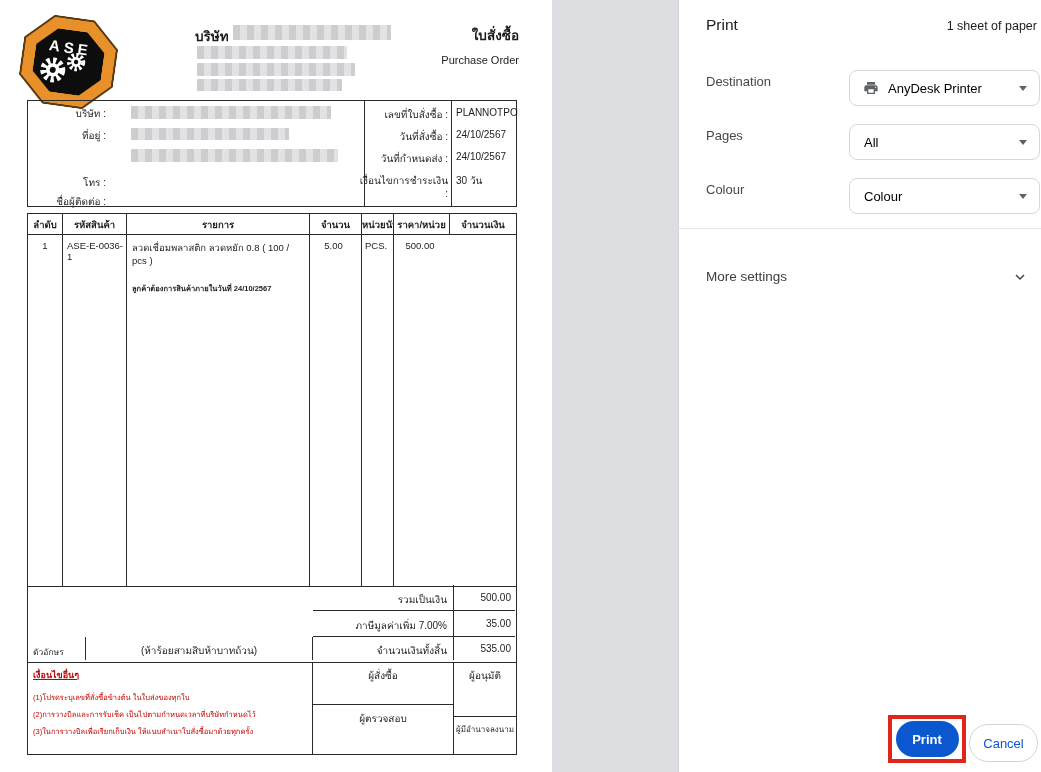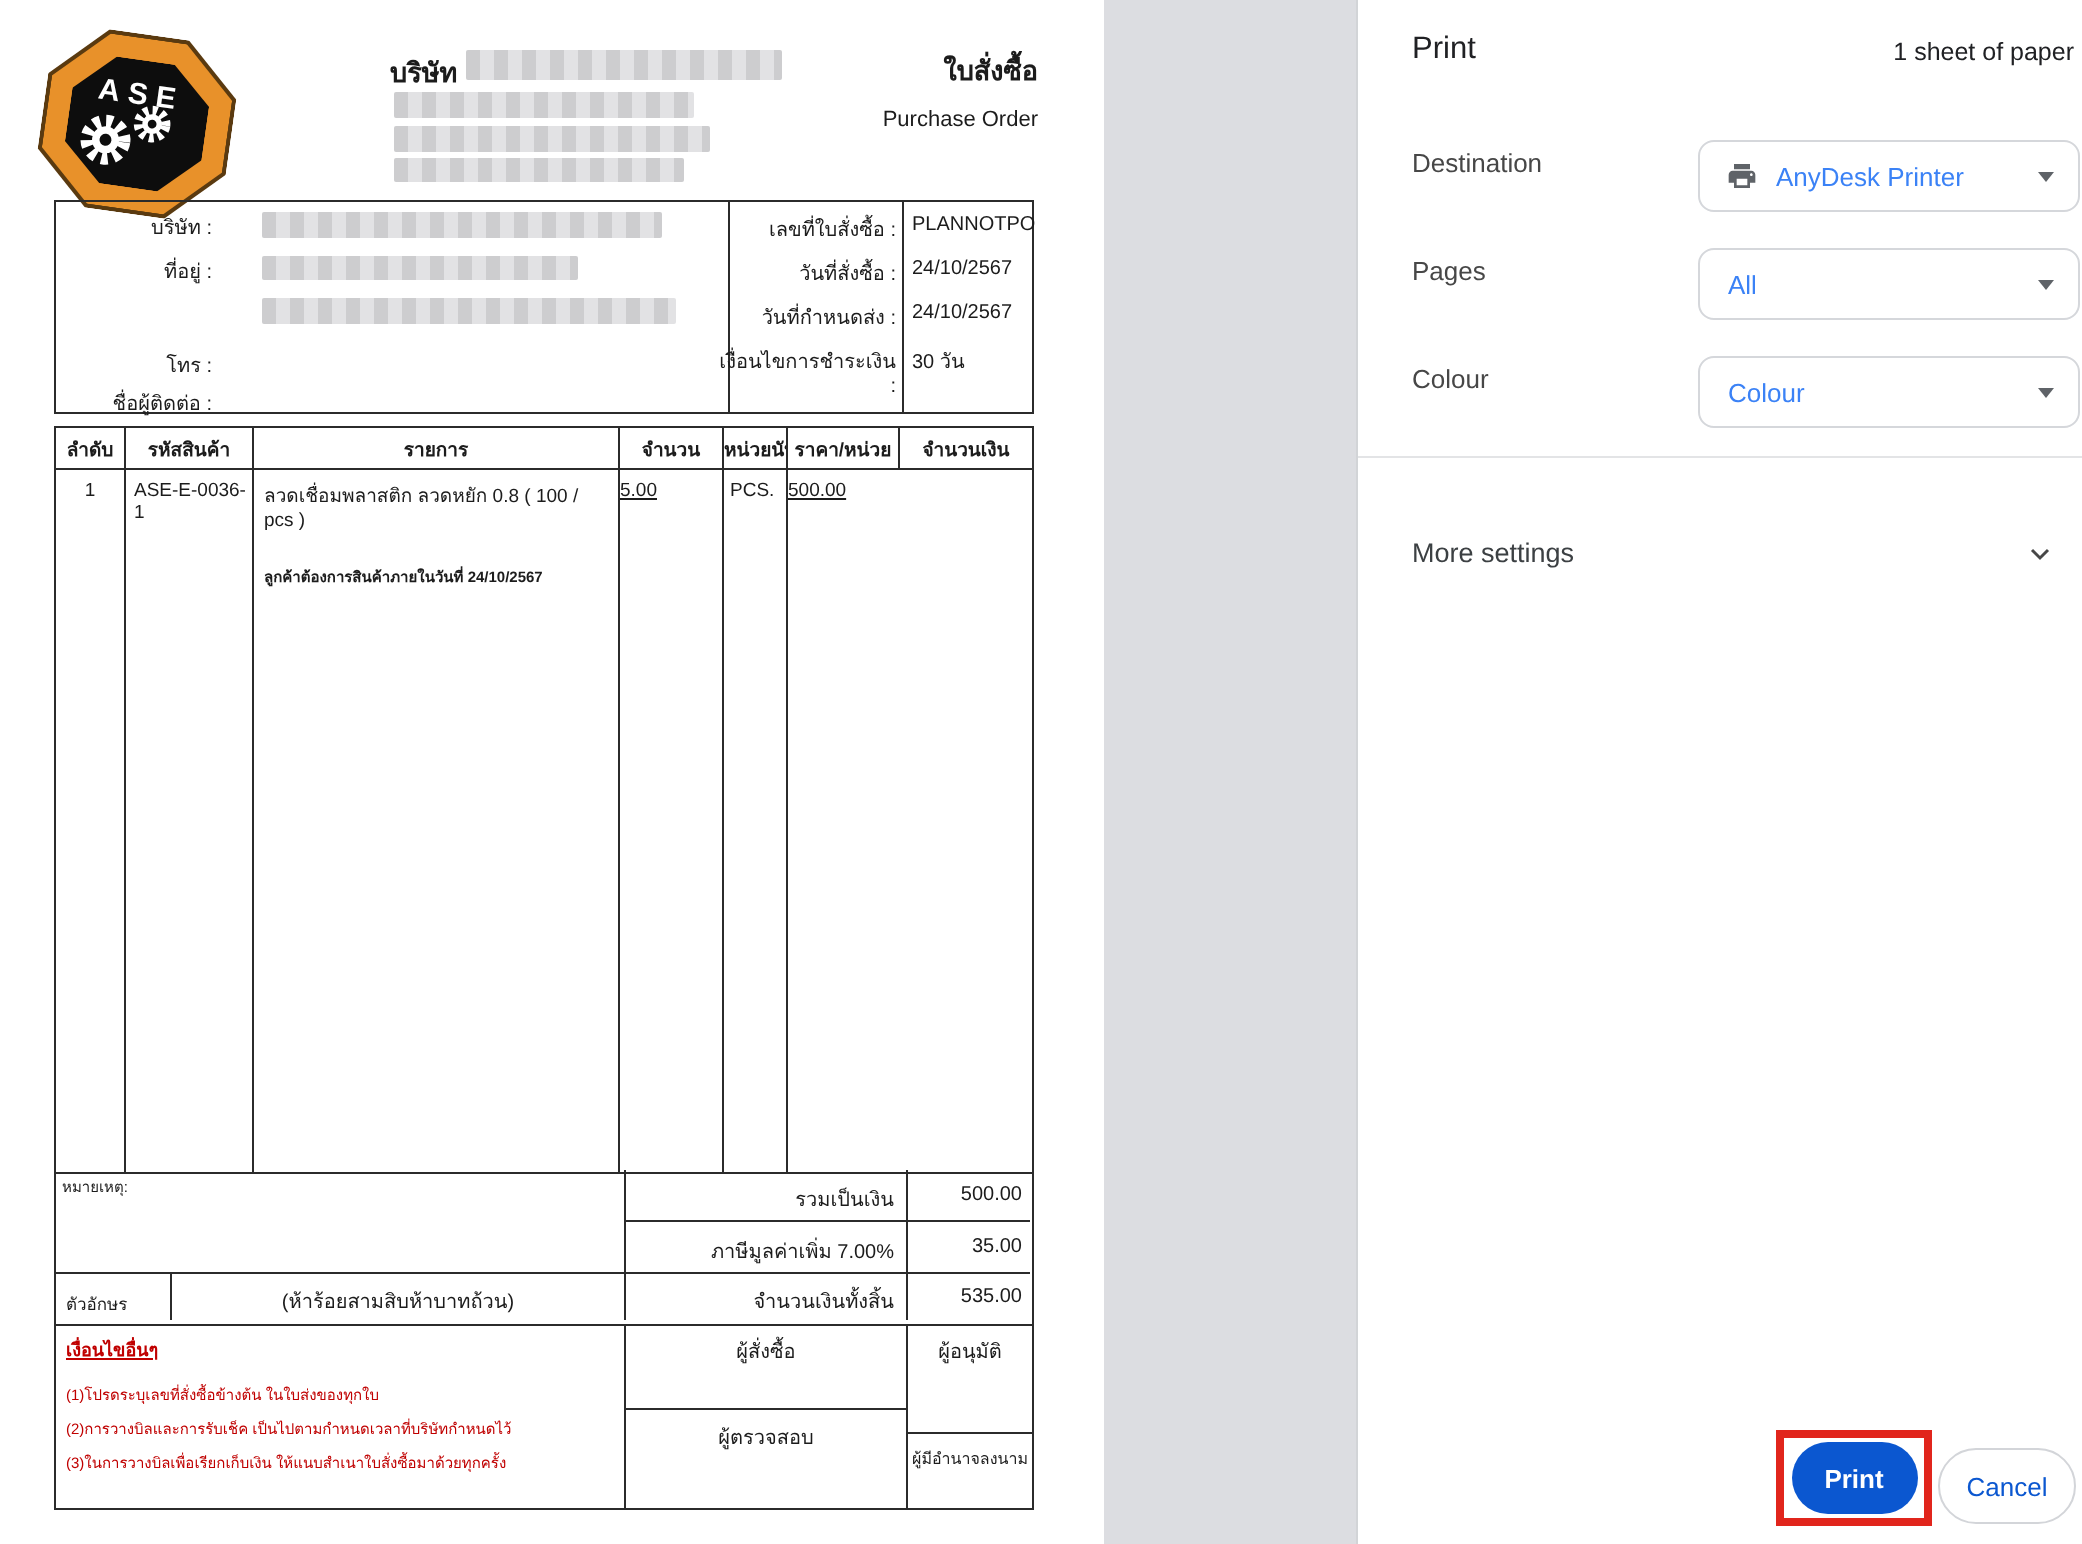--- a/index.html
+++ b/index.html
@@ -29,29 +29,29 @@
   .th-s{font-size:10px;}
   .th-xs{font-size:7.5px;}
   
   .t-head{display:grid;grid-template-columns:35px 64px 183px 52px 32px 56px 1fr;border-bottom:1px solid #2b2b2b;}
   .t-head > div{border-right:1px solid #2b2b2b;text-align:center;font-size:9.5px;font-weight:bold;
     padding:3px 0 2px 0;overflow:hidden;white-space:nowrap;}
   .t-head > div:last-child{border-right:none;}
   .t-body{display:grid;grid-template-columns:35px 64px 183px 52px 32px 56px 1fr;height:351px;}
   .t-body > div{border-right:1px solid #2b2b2b;font-size:9.5px;padding-top:5px;box-sizing:border-box;}
   .t-body > div:last-child{border-right:none;}
-  .num{text-align:left;padding-right:4px;text-decoration:underline;}
+  .num{text-align:center;padding-right:4px;}
   .red{color:#c00000;}
   
   #panel{position:absolute;left:678px;top:0;width:363px;height:772px;background:#ffffff;
     border-left:1px solid #d2d4d7;box-sizing:border-box;color:#202124;}
   .panel-label{font-size:13px;color:#474747;}
   .dropdown{position:absolute;width:191px;height:36px;border:1px solid #d5d7db;border-radius:8px;
     background:#fff;display:flex;align-items:center;box-sizing:border-box;cursor:pointer;}
-  .dropdown .dd-text{font-size:13px;color:#3b82f6;margin-left:14px;flex:1;}
+  .dropdown .dd-text{font-size:13px;color:#000000;margin-left:14px;flex:1;}
   .caret{width:0;height:0;border-left:4.5px solid transparent;border-right:4.5px solid transparent;
     border-top:5px solid #5f6368;margin-right:12px;}
   .divider{position:absolute;left:0;width:363px;height:1px;background:#e3e4e6;}
   .pill{border-radius:19px;display:flex;align-items:center;justify-content:center;
     font-size:13px;font-weight:bold;box-sizing:border-box;cursor:pointer;}
   #annotation{position:absolute;left:888px;top:715px;width:78px;height:48px;
     border:4px solid #e1251c;box-sizing:border-box;display:flex;align-items:center;justify-content:center;}
 </style>
 </head>
 <body>
@@ -127,23 +127,20 @@
         <div>ลวดเชื่อมพลาสติก ลวดหยัก 0.8 ( 100 / pcs )</div>
         <div class="th-xs" style="font-weight:bold;margin-top:16px;">ลูกค้าต้องการสินค้าภายในวันที่ 24/10/2567</div>
       </div>
       <div class="num">5.00</div>
       <div style="padding-left:3px;">PCS.</div>
       <div class="num">500.00</div>
     </div>
   </div>
 
   <div class="abs" style="left:27px;top:585px;width:490px;height:78px;border:1.5px solid #2b2b2b;border-top:none;box-sizing:border-box;">
-    <div class="cell" style="left:0;top:0;width:285px;height:52px;border-right:1px solid #2b2b2b;border-bottom:1px solid #2b2b2b;">
-      <div class="th-xs" style="position:absolute;left:3px;top:2px;">หมายเหตุ:</div>
-    </div>
     <div class="cell th-s" style="left:285px;top:0;width:140px;height:26px;border-bottom:1px solid #2b2b2b;text-align:right;padding:7px 6px 0 0;">รวมเป็นเงิน</div>
     <div class="cell th-s" style="left:425px;top:0;width:62px;height:26px;border-left:1px solid #2b2b2b;border-bottom:1px solid #2b2b2b;text-align:right;padding:7px 4px 0 0;">500.00</div>
     <div class="cell th-s" style="left:285px;top:26px;width:140px;height:26px;border-bottom:1px solid #2b2b2b;text-align:right;padding:7px 6px 0 0;">ภาษีมูลค่าเพิ่ม 7.00%</div>
     <div class="cell th-s" style="left:425px;top:26px;width:62px;height:26px;border-left:1px solid #2b2b2b;border-bottom:1px solid #2b2b2b;text-align:right;padding:7px 4px 0 0;">35.00</div>
     <div class="cell th-xs" style="left:0;top:52px;width:58px;height:23px;border-right:1px solid #2b2b2b;padding:8px 0 0 5px;font-size:8.5px;">ตัวอักษร</div>
     <div class="cell th-s" style="left:58px;top:52px;width:227px;height:23px;border-right:1px solid #2b2b2b;text-align:center;padding-top:6px;">(ห้าร้อยสามสิบห้าบาทถ้วน)</div>
     <div class="cell th-s" style="left:285px;top:52px;width:140px;height:23px;text-align:right;padding:6px 6px 0 0;">จำนวนเงินทั้งสิ้น</div>
     <div class="cell th-s" style="left:425px;top:52px;width:62px;height:23px;border-left:1px solid #2b2b2b;text-align:right;padding:6px 4px 0 0;">535.00</div>
   </div>
 

